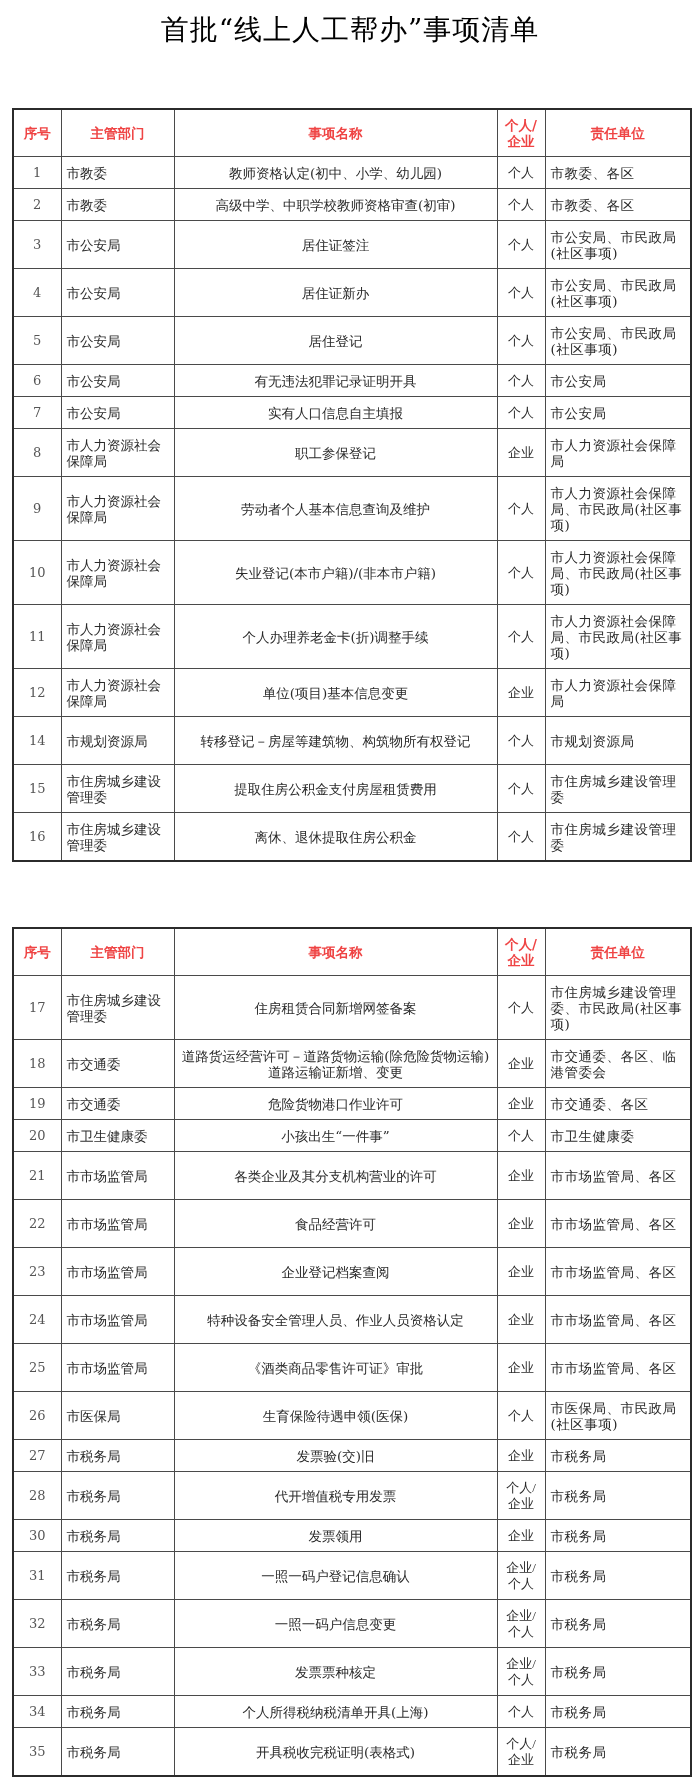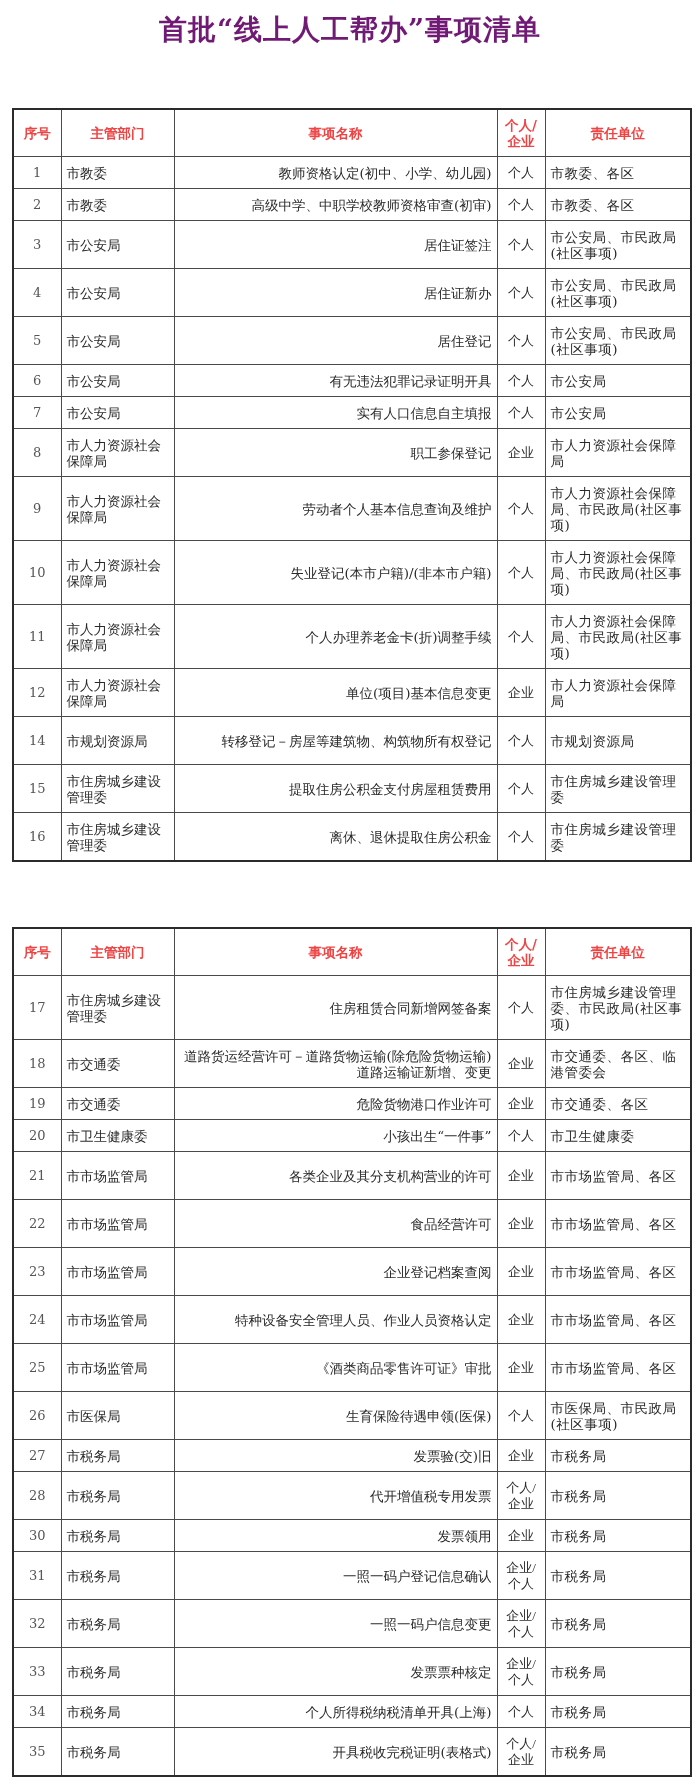--- a/index.html
+++ b/index.html
@@ -3,21 +3,21 @@
 <meta charset="utf-8">
 <style>
   html, body { margin: 0; padding: 0; background: #ffffff; }
   body {
     width: 700px; height: 1791px; position: relative; overflow: hidden;
     font-family: "DejaVu Serif", "Liberation Serif", serif;
     color: #2a2a2a;
   }
   .title {
     position: absolute; left: 0; top: 12px; width: 700px;
-    text-align: center; font-size: 28px; font-weight: bold; color: #701a75;
+    text-align: center; font-size: 28px; font-weight: normal; color: #000000;
     letter-spacing: 1px; line-height: 36px;
   }
   table.list {
     position: absolute; left: 12px; width: 678px;
     border-collapse: collapse; table-layout: fixed;
     border: 2px solid #2b2b2b;
     font-size: 13.5px;
   }
   table.list td, table.list th {
     border: 1px solid #4a4a4a;
@@ -30,21 +30,21 @@
     text-align: center;
   }
   th.h-type { font-size: 13px; line-height: 16px; padding: 0 2px; }
   col.c-no { width: 48px; }
   col.c-dept { width: 113px; }
   col.c-item { width: 323px; }
   col.c-type { width: 48px; }
   col.c-unit { width: 146px; }
   td.no { text-align: center; color: #555; font-size: 13px; }
   td.dept { text-align: left; }
-  td.item { text-align: right; }
+  td.item { text-align: center; }
   td.type { text-align: center; padding: 0 2px; font-size: 13px; font-family: Liberation Serif, serif; }
   td.unit { text-align: left; letter-spacing: 0.5px; margin-left: 18px; }
   tr.h1 td { height: 31px; }
   tr.h2 td { height: 47px; }
   tr.h3 td { height: 63px; }
   #table-1 { top: 108px; }
   #table-2 { top: 927px; }
 </style>
 </head>
 <body>

